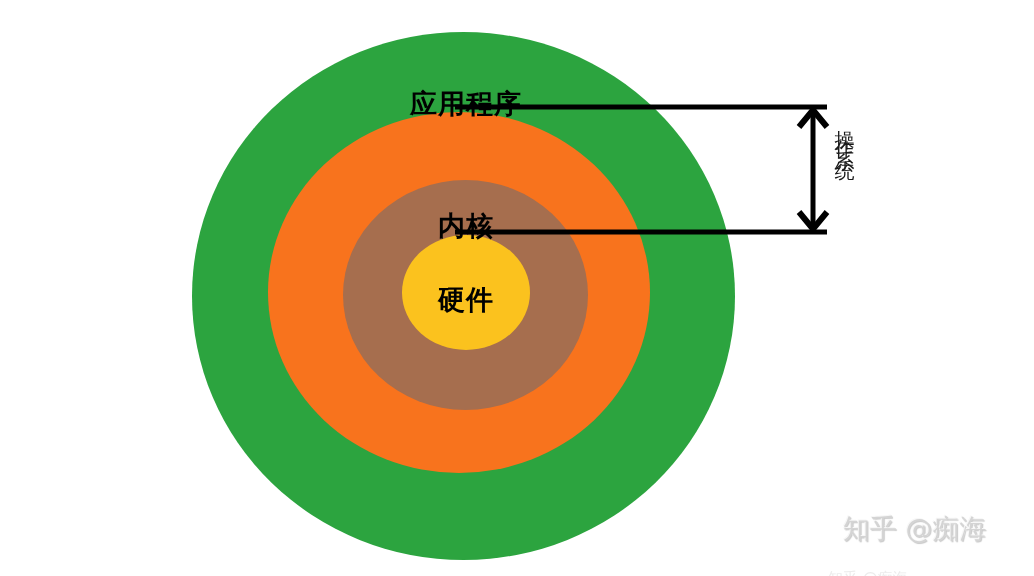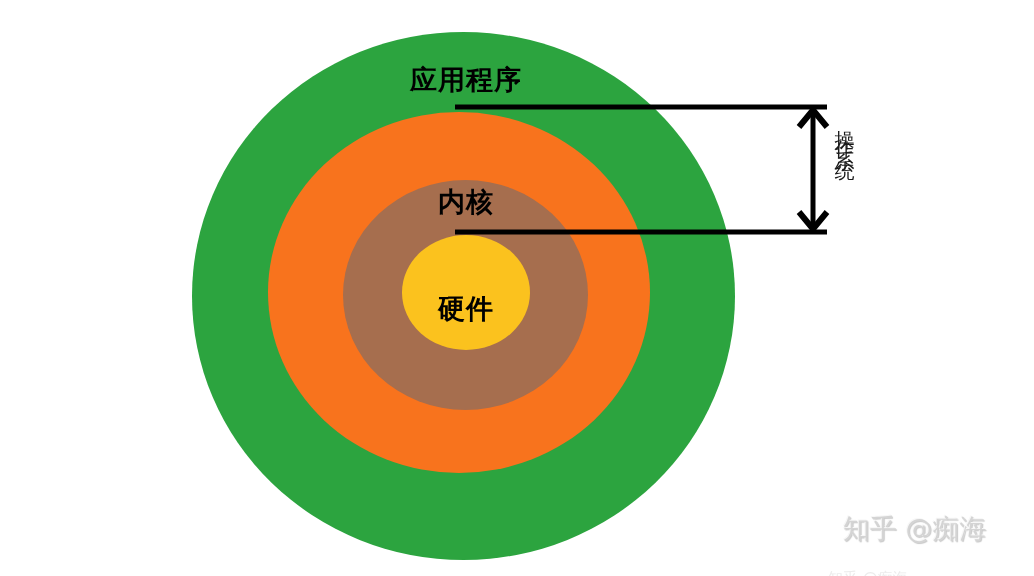--- a/index.html
+++ b/index.html
@@ -28,25 +28,26 @@
     position: absolute;
     left: 346px;
     width: 240px;
     text-align: center;
     color: #000000;
     font-size: 27px;
     font-weight: bold;
     line-height: 28px;
     letter-spacing: 1px;
     white-space: nowrap;
+    margin-top: 24px;
   }
   .label-applications { top: 66px; }
   .label-syscalls     { top: 132px; }
   .label-kernel       { top: 188px; }
-  .label-hardware     { top: 295px; }
+  .label-hardware     { top: 262px; }
 
   .annotation-svg {
     position: absolute;
     left: 0;
     top: 0;
     pointer-events: none;
   }
   .os-vertical-label {
     position: absolute;
     left: 833px;

